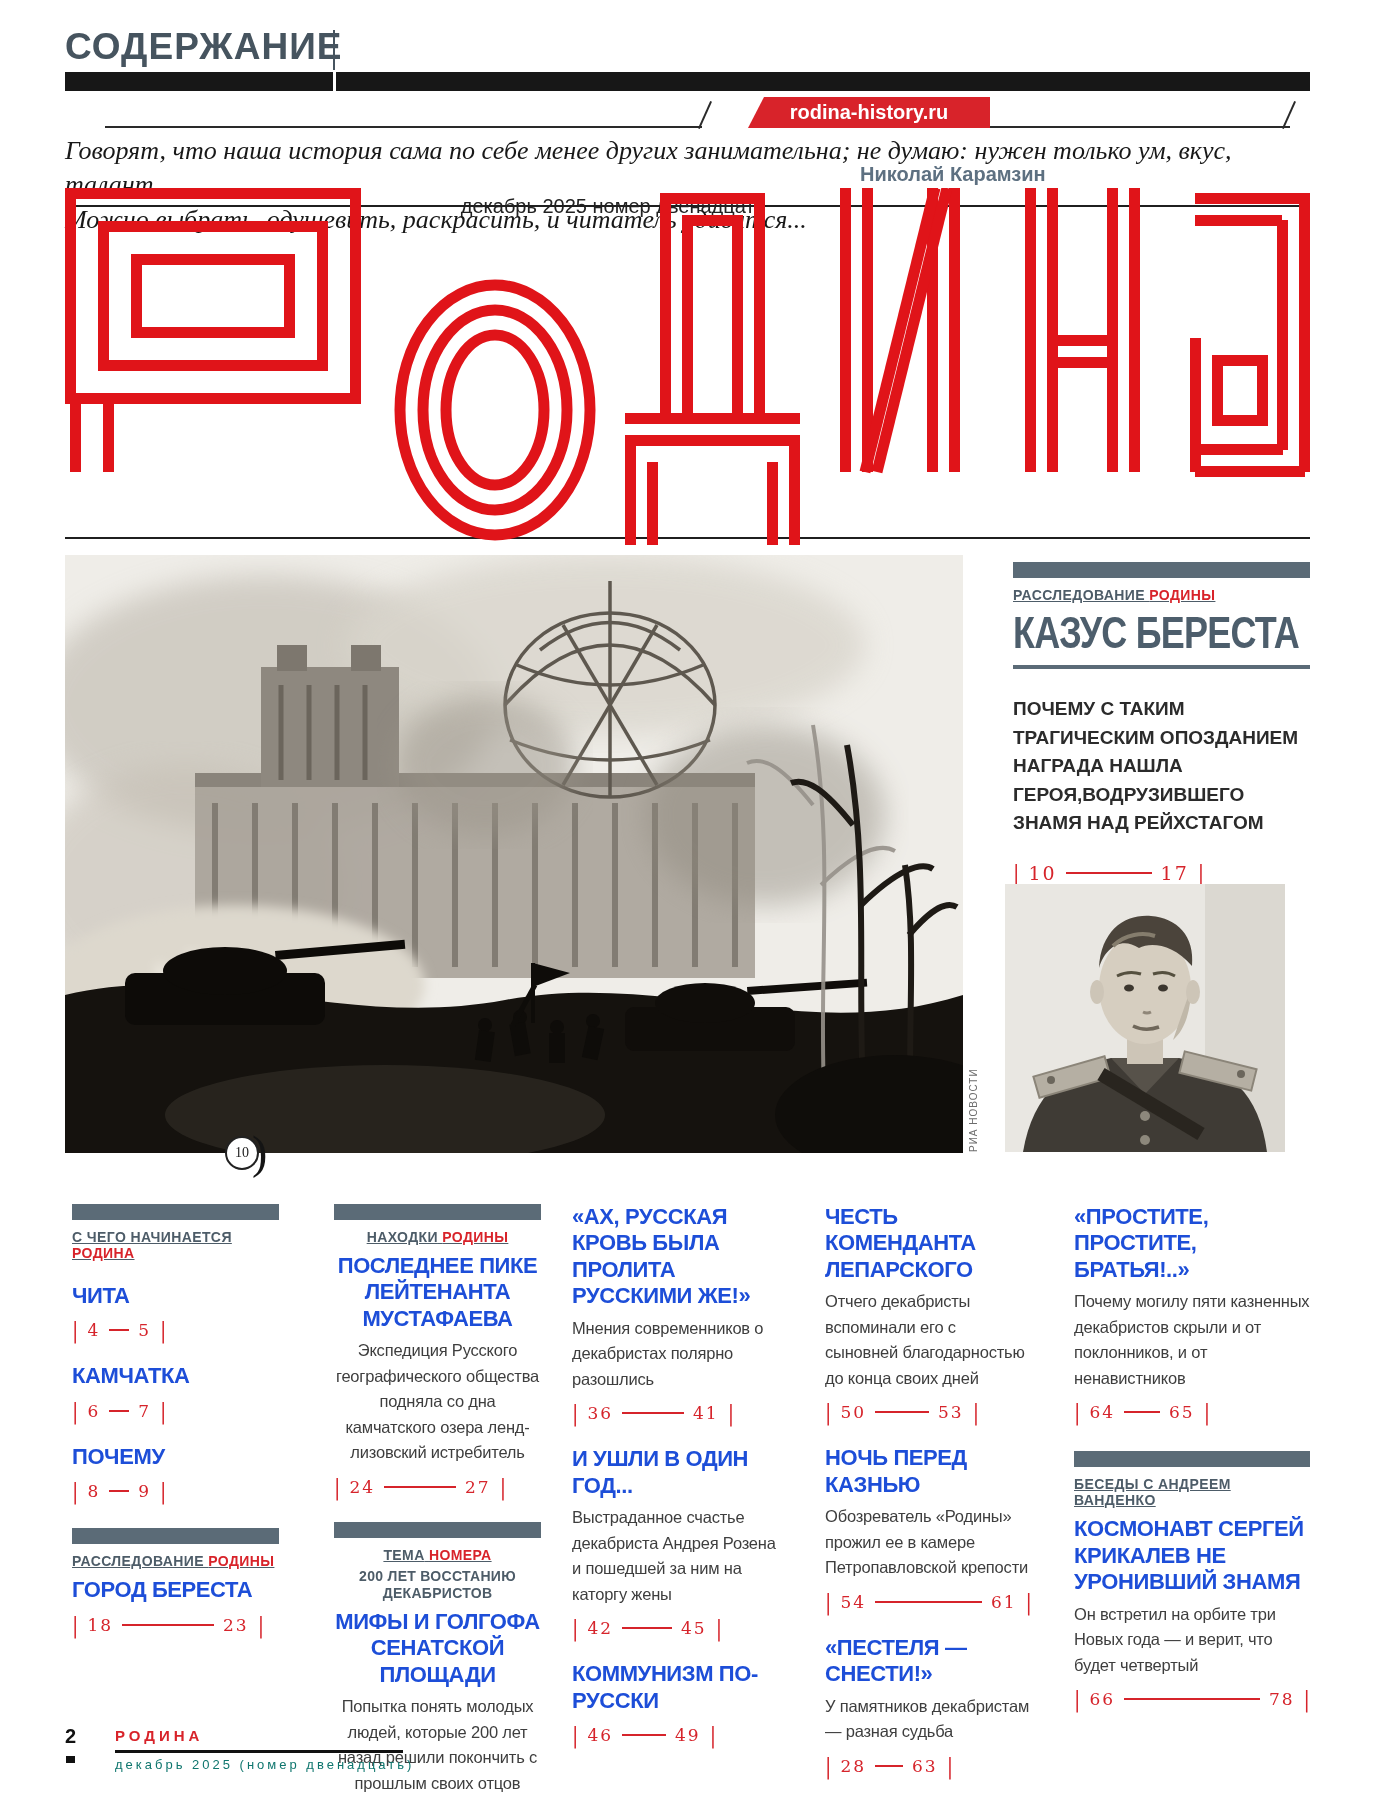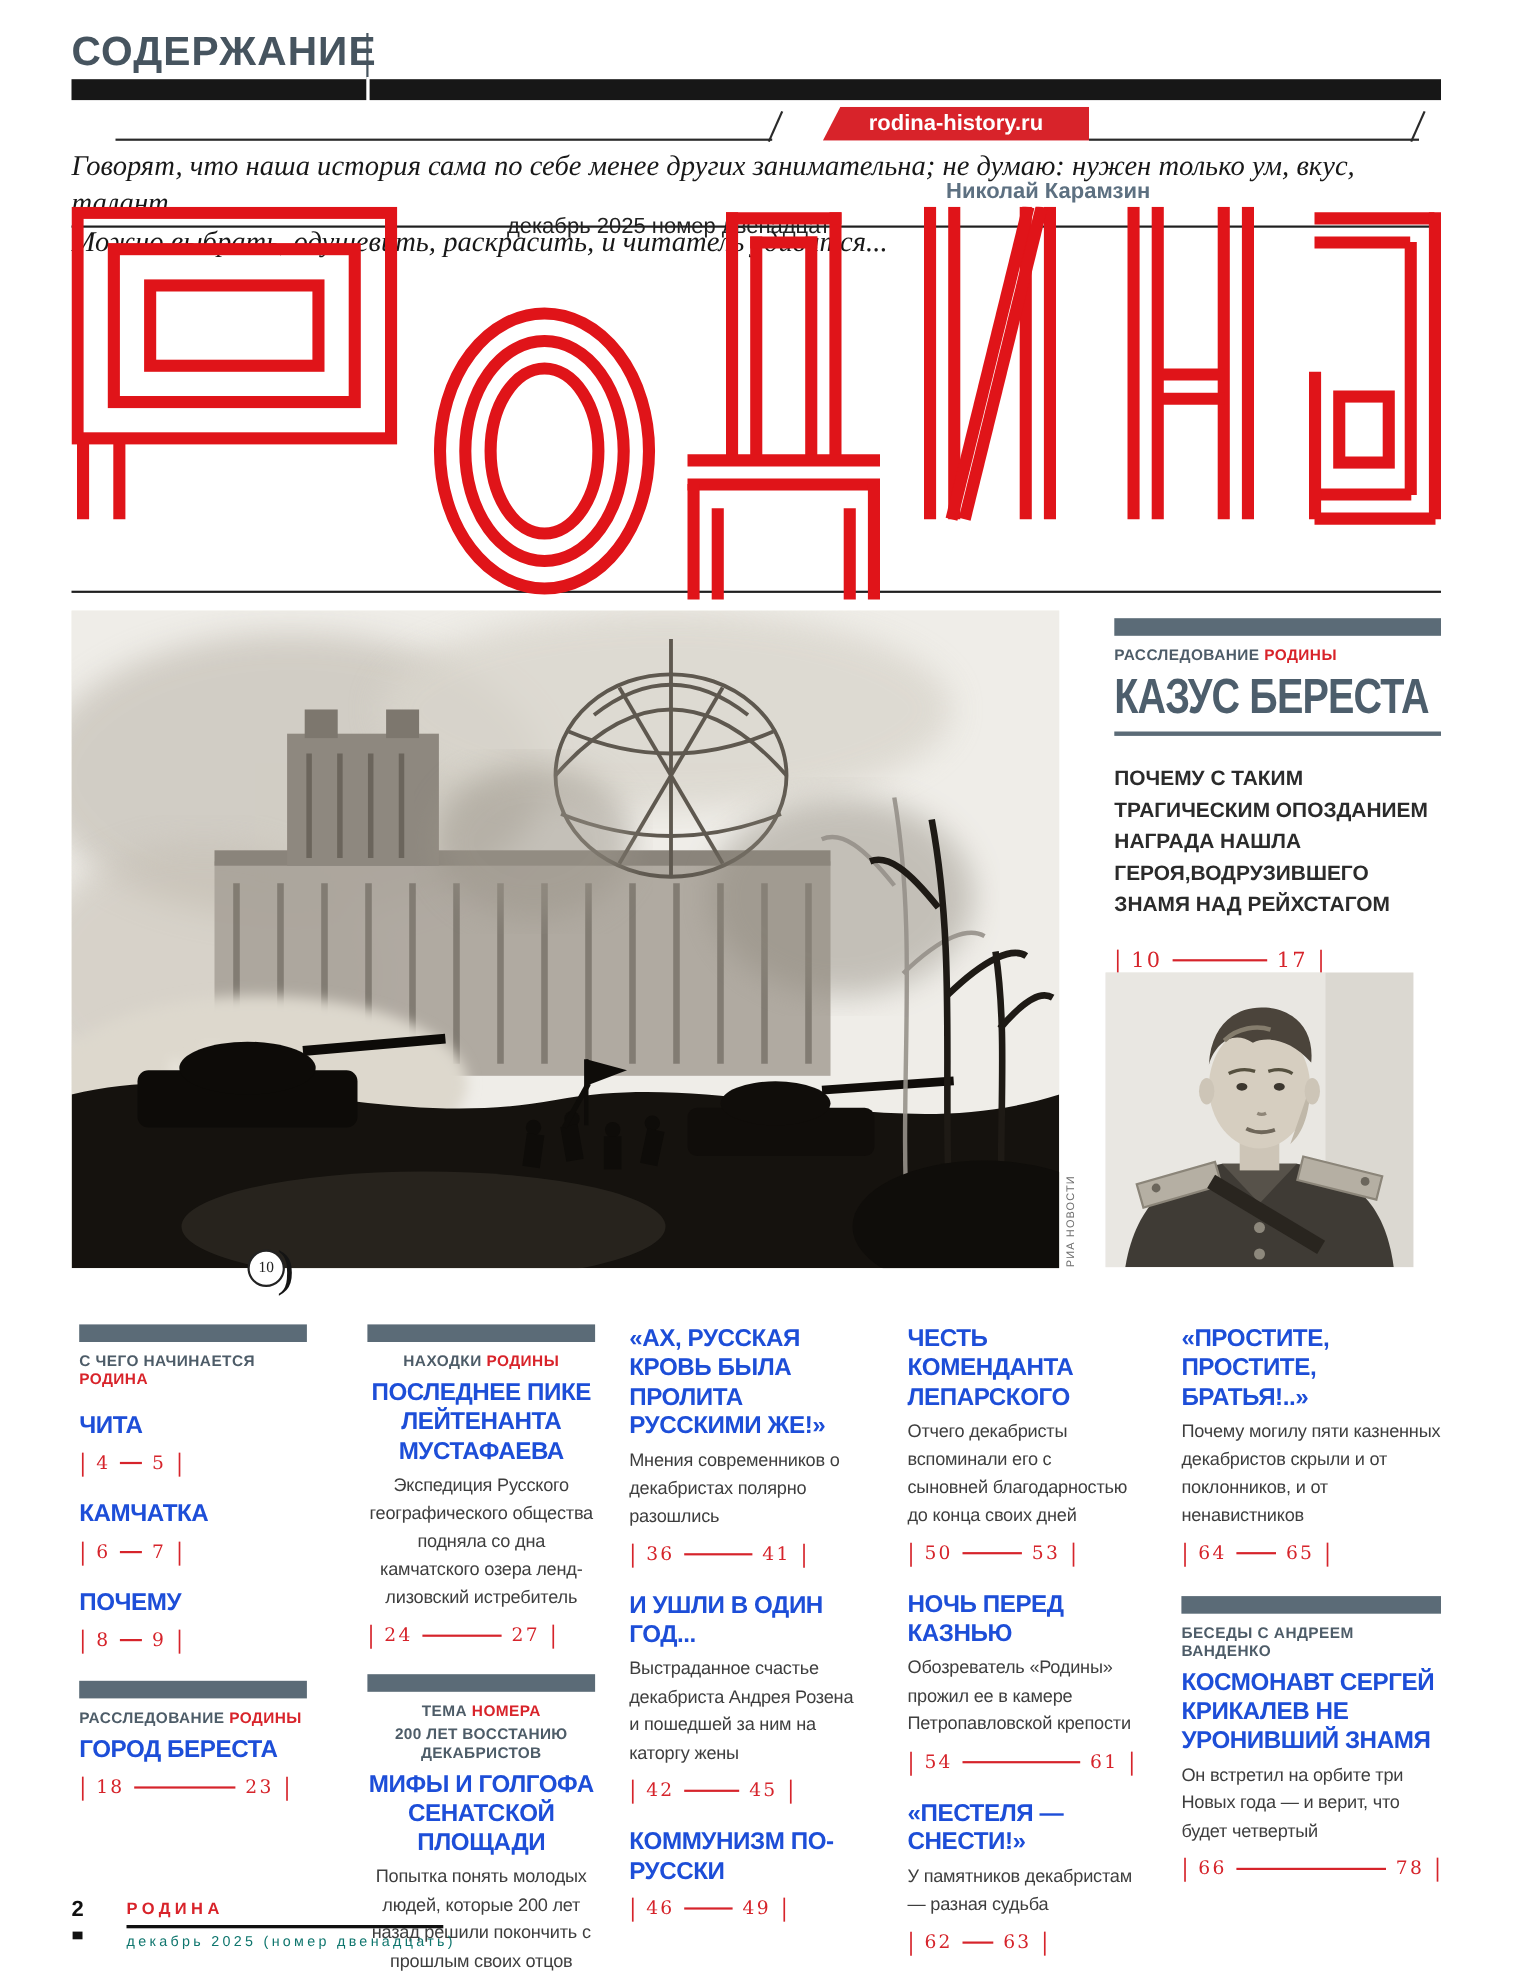--- a/index.html
+++ b/index.html
@@ -32,21 +32,21 @@
   .main-image{left:65px;top:555px;width:898px;height:598px;background:#efede8;overflow:hidden;}
   .page-marker{left:225px;top:1136px;z-index:3;display:flex;align-items:flex-start;}
   .page-marker .circ{width:30px;height:30px;border-radius:50%;background:#fff;border:2px solid #222;display:flex;align-items:center;justify-content:center;
       font-family:"Liberation Serif",serif;font-size:14px;color:#222;}
   .page-marker .paren{font-family:"Liberation Serif",serif;font-size:46px;line-height:34px;color:#141414;margin-left:-7px;}
   .photo-credit{left:968px;top:1152px;transform:rotate(-90deg);transform-origin:top left;font-size:10px;letter-spacing:1px;color:#6d6d6d;white-space:nowrap;}
 
   
   .feature{left:1013px;top:562px;width:297px;}
   .bar{height:16px;background:#5b6b77;}
-  .rubric{margin-top:9px;font-size:14px;font-weight:bold;letter-spacing:.4px;color:#4d5c68;}
+  .rubric{margin-top:9px;font-size:14px;font-weight:bold;letter-spacing:.4px;color:#4d5c68;text-decoration:underline;}
   .rubric .accent{color:#d8232a;}
   .feature-title{margin-top:4px;font-size:45px;font-weight:bold;color:#4d5e6c;letter-spacing:-1px;transform:scaleX(.8);transform-origin:left;white-space:nowrap;}
   .feature-underline{margin-top:6px;height:4px;background:#5b6b77;width:100%;}
   .feature-desc{margin-top:26px;font-size:19px;font-weight:bold;color:#2b2b2b;line-height:1.5;letter-spacing:0;}
   .pgl{display:flex;align-items:center;gap:9px;color:#d6242b;font-family:"DejaVu Serif",serif;font-size:17px;margin-top:10px;}
   .pgl .num{letter-spacing:2px;}
   .pgl .pipe{font-size:19px;transform:scaleY(1.15);}
   .pgl .ln{display:inline-block;height:2px;background:#d6242b;}
   .feature .pgl{margin-top:24px;font-size:19px;}
   .portrait{left:1005px;top:884px;width:280px;height:268px;overflow:hidden;background:#e8e6e1;}
@@ -441,21 +441,21 @@
       <span class="pipe">|</span>
       <span class="num">54</span>
       <span class="ln" style="width:118px"></span>
       <span class="num">61</span>
       <span class="pipe">|</span>
     </div>
     <div class="etitle">«ПЕСТЕЛЯ — СНЕСТИ!»</div>
     <div class="ebody">У памятников декабристам — разная судьба</div>
     <div class="pgl">
       <span class="pipe">|</span>
-      <span class="num">62</span>
+      <span class="num">28</span>
       <span class="ln" style="width:28px"></span>
       <span class="num">63</span>
       <span class="pipe">|</span>
     </div>
   </div>
 </div>
 
 <div class="abs col c5">
   <div class="sec">
     <div class="etitle first">«ПРОСТИТЕ, ПРОСТИТЕ, БРАТЬЯ!..»</div>

